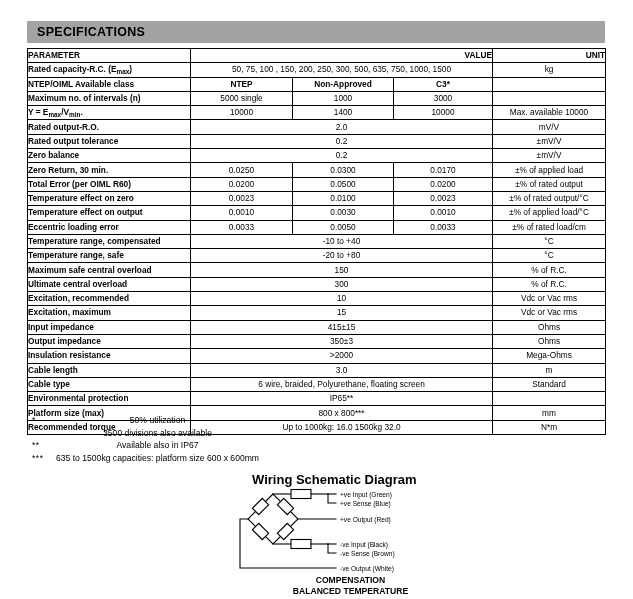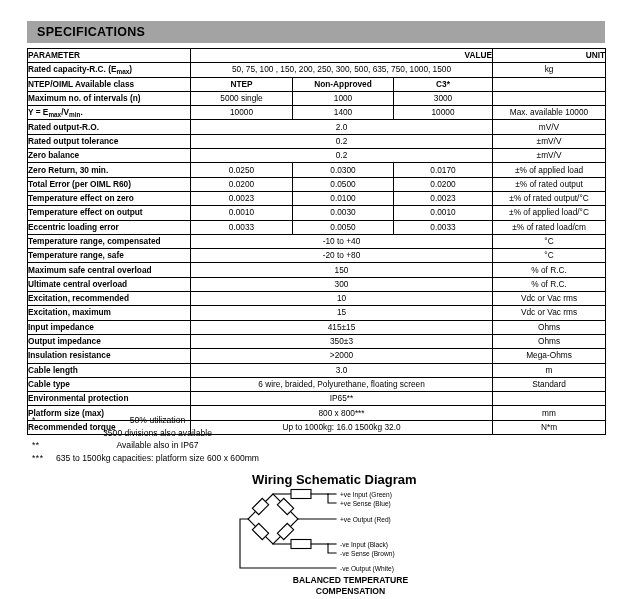--- a/index.html
+++ b/index.html
@@ -350,18 +350,18 @@
         <path d="M20 37 L12 37 L12 86 L108 86"></path>
       </g>
       <text class="wire-label" x="112" y="14.5">+ve Input   (Green)</text>
       <text class="wire-label" x="112" y="23.5">+ve Sense (Blue)</text>
       <text class="wire-label" x="112" y="39.5">+ve Output (Red)</text>
       <text class="wire-label" x="112" y="64.5">-ve Input   (Black)</text>
       <text class="wire-label" x="112" y="73.5">-ve Sense (Brown)</text>
       <text class="wire-label" x="112" y="88.5">-ve Output (White)</text>
     </svg>
     <div class="wiring-caption">
+      <div>COMPENSATION</div>
       <div>BALANCED TEMPERATURE</div>
-      <div>COMPENSATION</div>
     </div>
   </div>
 
 </div>
 
 </body></html>

